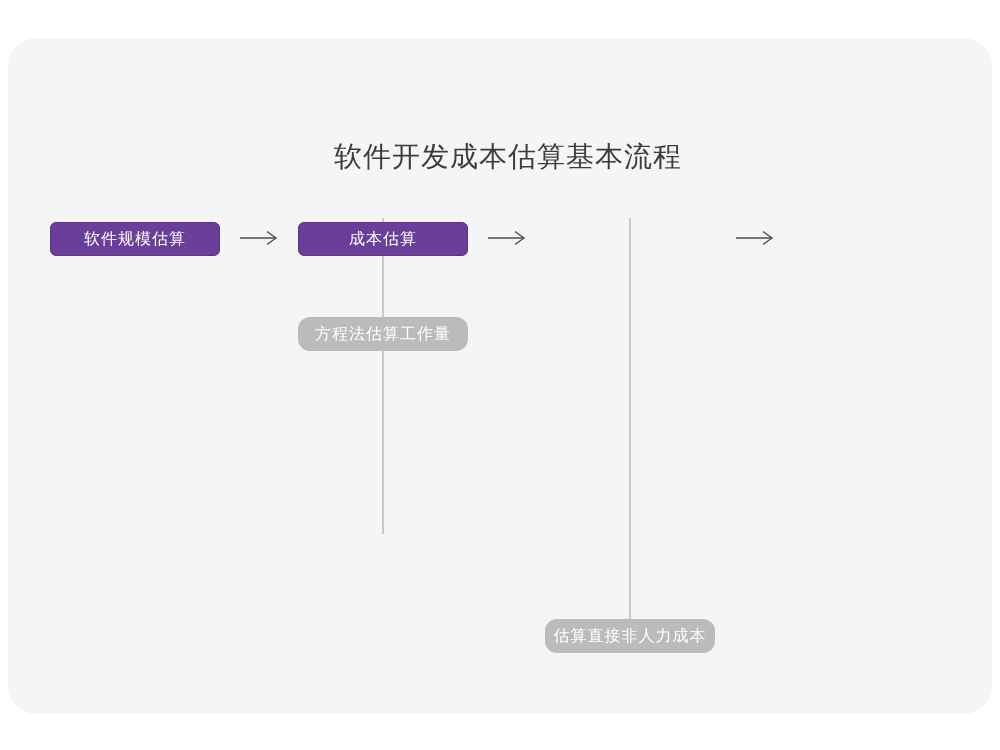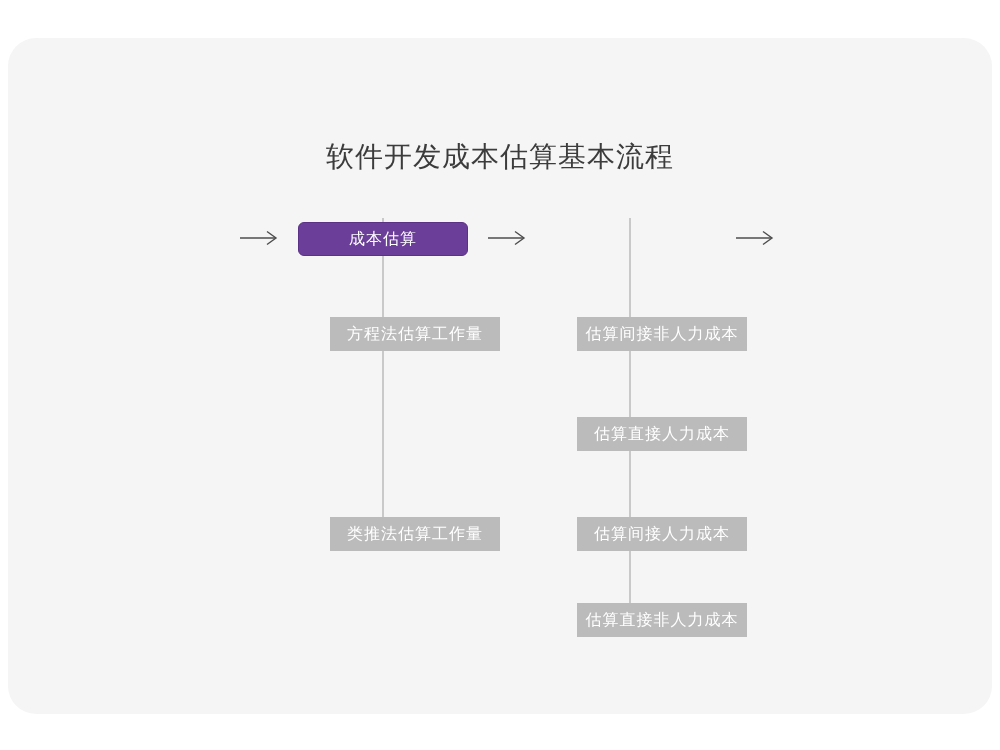--- a/index.html
+++ b/index.html
@@ -13,70 +13,67 @@
   }
   * { margin: 0; padding: 0; box-sizing: border-box; }
   html, body { width: 1000px; height: 750px; background: #FFFFFF;
     font-family: "Liberation Sans", "DejaVu Sans", sans-serif; }
   .page { position: relative; width: 1000px; height: 750px; background: #FFFFFF; overflow: hidden; }
   .card {
     position: absolute; left: 8px; top: 38px; width: 984px; height: 676px;
     background: var(--card-bg); border-radius: 28px;
   }
   .title {
-    position: absolute; left: 0; top: 100px; width: 100%;
+    position: absolute; left: 8px; top: 100px; width: 100%;
     text-align: center; font-size: 28px; font-weight: 500;
     letter-spacing: 1px; color: var(--title-color);
   }
   .stage {
     position: absolute; top: 184px; width: 170px; height: 34px;
     background: var(--stage-bg); border: 1px solid var(--stage-border);
     border-radius: 6px; color: #FFFFFF; font-size: 16px; letter-spacing: 1px;
     display: flex; align-items: center; justify-content: center; z-index: 3;
   }
   .sub {
     position: absolute; width: 170px; height: 34px;
-    background: var(--sub-bg); border-radius: 0;
+    background: var(--sub-bg); border-radius: 12px;
     color: #FFFFFF; font-size: 16px; letter-spacing: 1px;
-    display: flex; align-items: center; justify-content: center; z-index: 2; margin-left: 32px;
+    display: flex; align-items: center; justify-content: center; z-index: 2;
   }
   .connector {
     position: absolute; width: 2px; background: var(--connector); z-index: 1;
   }
   .arrow { position: absolute; top: 192px; width: 40px; height: 16px; z-index: 3; }
   .arrow line, .arrow path { stroke: var(--arrow); stroke-width: 1.4; fill: none; }
 </style>
 </head>
 <body>
 
 <div class="page">
   <div class="card">
 
     <h1 class="title">软件开发成本估算基本流程</h1>
 
     <div class="connector" style="left:374px; top:180px; height:316px;"></div>
     <div class="connector" style="left:621px; top:180px; height:419px;"></div>
 
+    <div class="stage" style="left:42px">软件规模估算</div>
     <div class="stage" style="left:290px">成本估算</div>
 
     <svg class="arrow" style="left:231px" viewBox="0 0 40 16" aria-hidden="true">
       <line x1="1" y1="8" x2="36" y2="8"></line>
       <path d="M28 1.5 L37 8 L28 14.5"></path>
     </svg>
     <svg class="arrow" style="left:479px" viewBox="0 0 40 16" aria-hidden="true">
       <line x1="1" y1="8" x2="36" y2="8"></line>
       <path d="M28 1.5 L37 8 L28 14.5"></path>
     </svg>
     <svg class="arrow" style="left:727px" viewBox="0 0 40 16" aria-hidden="true">
       <line x1="1" y1="8" x2="36" y2="8"></line>
       <path d="M28 1.5 L37 8 L28 14.5"></path>
     </svg>
 
     <div class="sub" style="left:290px; top:279px">方程法估算工作量</div>
-    <div class="sub" style="left:290px; top:479px">类推法估算工作量</div>
 
-    <div class="sub" style="left:537px; top:279px">估算间接非人力成本</div>
-    <div class="sub" style="left:537px; top:379px">估算直接人力成本</div>
-    <div class="sub" style="left:537px; top:479px">估算间接人力成本</div>
-    <div class="sub" style="left:537px; top:565px">估算直接非人力成本</div>
+    <div class="sub" style="left:537px; top:581px">估算直接非人力成本</div>
 
   </div>
 </div>
 
 </body></html>

